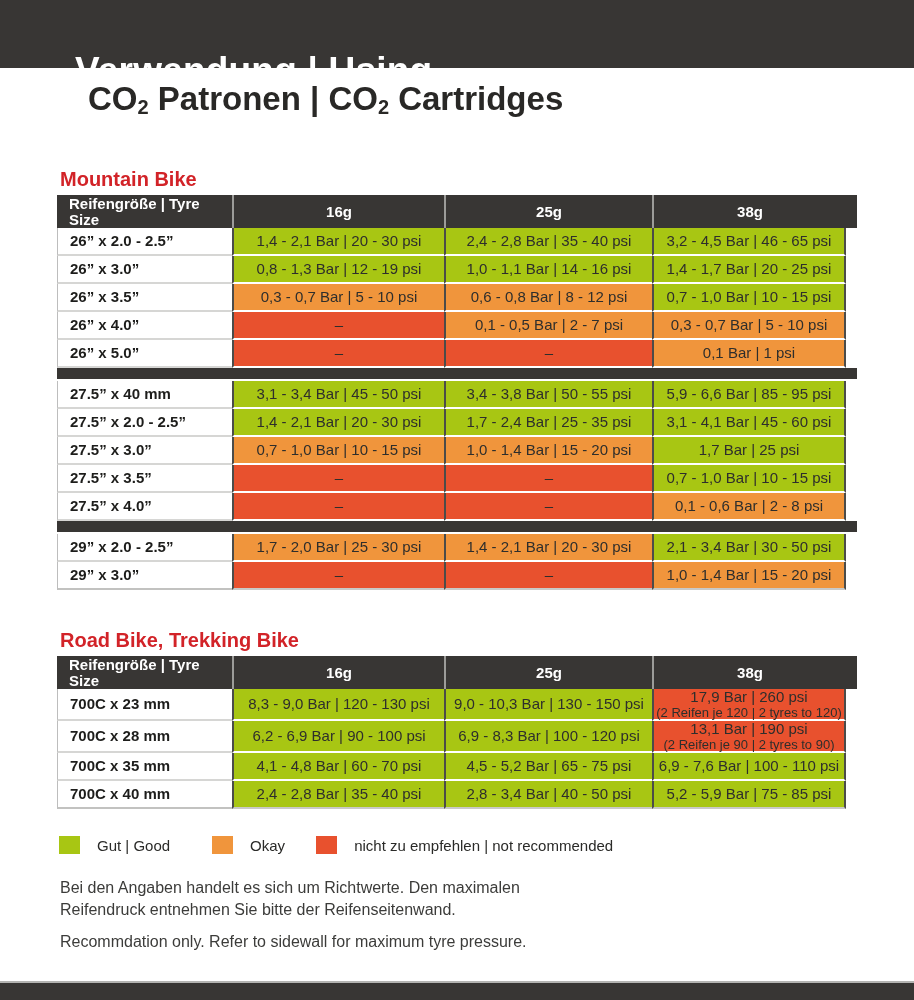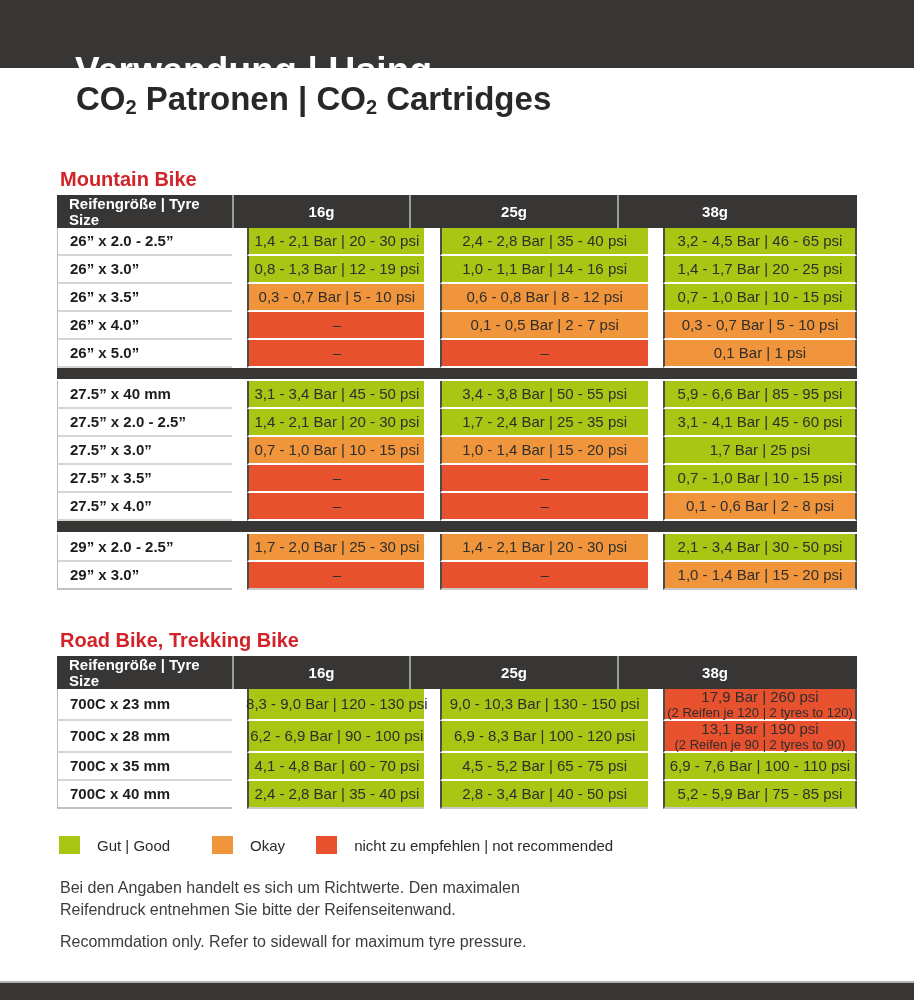--- a/index.html
+++ b/index.html
@@ -9,41 +9,41 @@
     background: #fff;
     font-family: "Liberation Sans", "DejaVu Sans", sans-serif;
     -webkit-font-smoothing: antialiased;
   }
 
   
   .top-bar { position:absolute; left:0; top:0; width:100%; height:68px; background:var(--dark,#383634); overflow:hidden; }
   .page-title { position:absolute; left:60px; top:35px; margin:15px; font-size:37px; line-height:42px; font-weight:700; color:#fff; white-space:nowrap; letter-spacing:0.2px; }
   .bottom-bar { position:absolute; left:0; bottom:0; width:100%; height:19px; background:var(--dark,#383634); border-top:2px solid #b4b4b2; }
 
-  .page-subtitle { position:absolute; left:76px; top:81px; margin:0; font-size:33px; line-height:36px; font-weight:700; color:#29282 6; color:#292826; white-space:nowrap; }
+  .page-subtitle { position:absolute; left:88px; top:81px; margin:0; font-size:33px; line-height:36px; font-weight:700; color:#29282 6; color:#292826; white-space:nowrap; }
   .subsc { font-size:20px; vertical-align:-4px; }
 
   .section-heading { position:absolute; left:60px; margin:0; font-size:20px; line-height:22px; font-weight:700; color:var(--heading,#d22328); }
   #mountain-heading { top:168px; }
   #road-heading { top:629px; }
 
   
   .tbl { position:absolute; left:57px; width:800px; }
   #mountain-table { top:195px; }
   #road-table { top:656px; }
 
   .t-row { display:flex; width:100%; }
   .t-row.hdr { height:33px; background:var(--dark,#383634); }
-  .t-row.body { height:28px;justify-content:space-between; }
+  .t-row.body { height:28px; }
   .t-row.body.tall { height:32px; }
   .t-sep { height:13px; background:var(--dark,#383634); border-bottom:2px solid #fff; }
 
   .t-cell { display:flex; flex-direction:column; align-items:center; justify-content:center; line-height:1.02; }
   .c0 { width:175px; }
-  .c1 { width:177px; }
+  .c1 { width:212px; }
   .c2 { width:208px; }
   .c3 { width:194px; }
 
   .hdr .t-cell { color:#fff; font-weight:700; font-size:15px; }
   .hdr .c0 { flex-direction:row; justify-content:flex-start; padding-left:12px; }
   .hdr .c1, .hdr .c2, .hdr .c3 { border-left:2px solid #9c9c99; }
 
   .body .c0 { flex-direction:row; justify-content:flex-start; padding-left:12px;
     font-weight:700; font-size:15px; color:#1d1d1b; background:#fff;
     border-left:1px solid #bdbdbd; border-bottom:2px solid #d6d6d4; }

